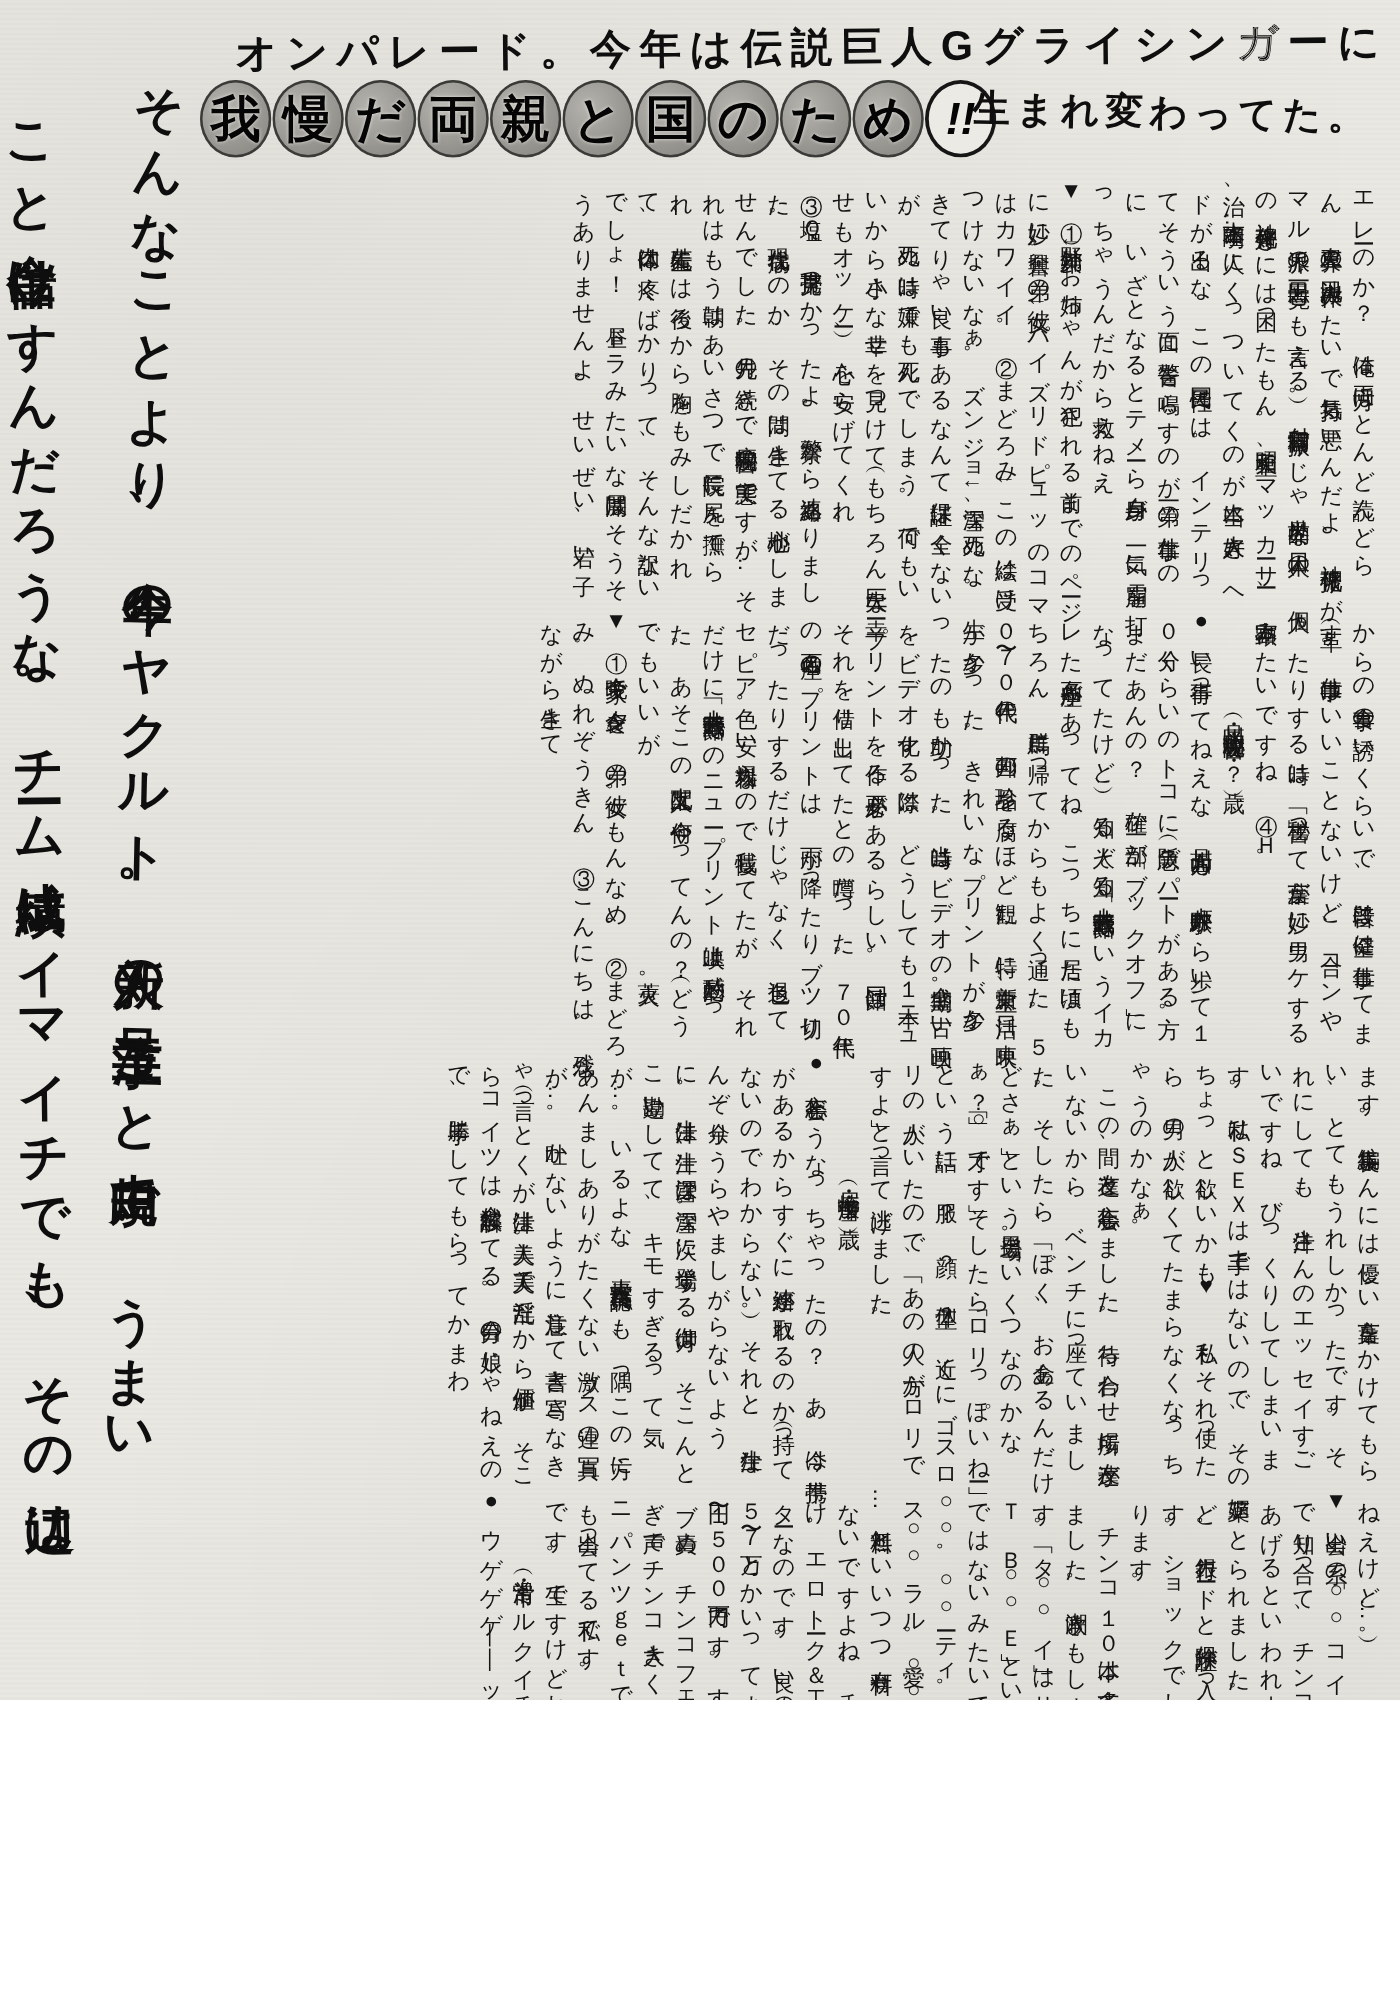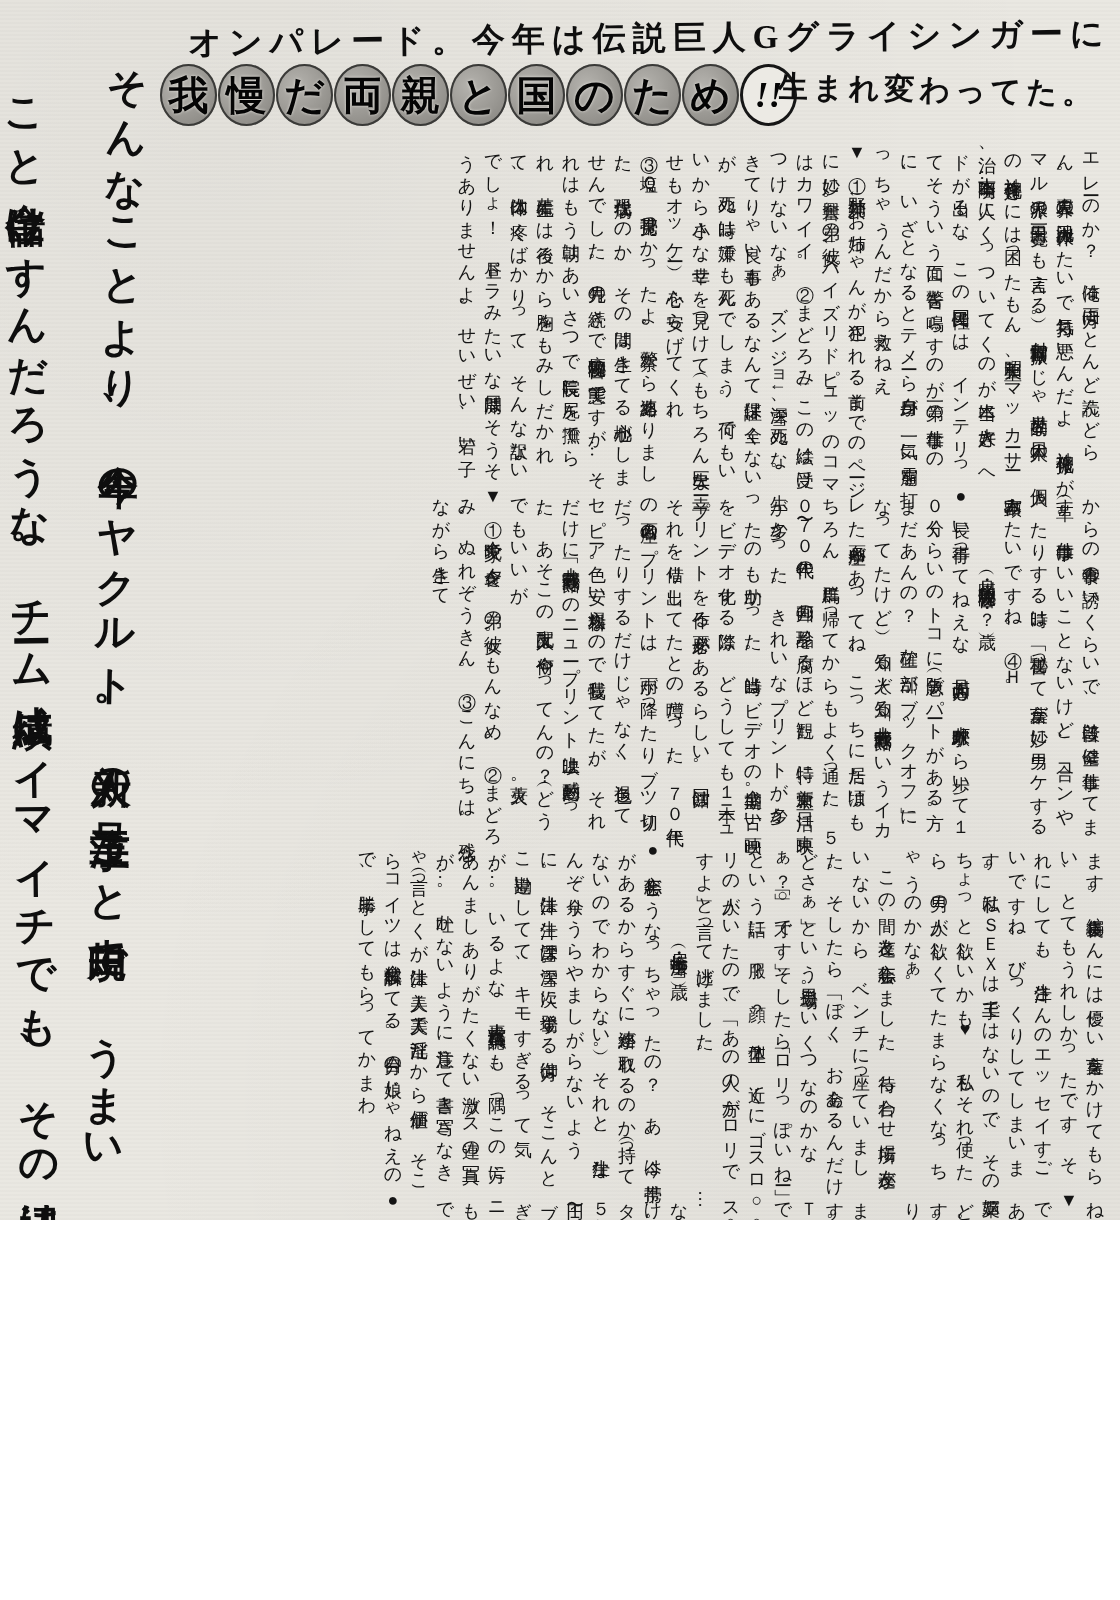--- a/index.html
+++ b/index.html
@@ -1,25 +1,25 @@
 <!DOCTYPE html>
 <html lang="ja"><head>
 <meta charset="utf-8">
 <style>
   html,body { margin:0; padding:0; }
   .page {
     position:relative;
-    width:1120px; height:1220px;
+    width:1120px; height:1360px;
     background:
       radial-gradient(circle at 20% 10%, rgba(0,0,0,0.03), transparent 60%),
       radial-gradient(circle at 80% 90%, rgba(0,0,0,0.04), transparent 55%),
       repeating-linear-gradient(0deg, rgba(0,0,0,0.015) 0 2px, rgba(255,255,255,0.01) 2px 4px),
       #eae8e2;
     overflow:hidden;
-    font-family:Liberation Serif, serif;
+    font-family:Liberation Sans, sans-serif;
     color:#181818;
   }
 
   
   .band {
     position:absolute;
     writing-mode:vertical-rl;
     text-orientation:mixed;
     font-size:18px;
     line-height:26px;

